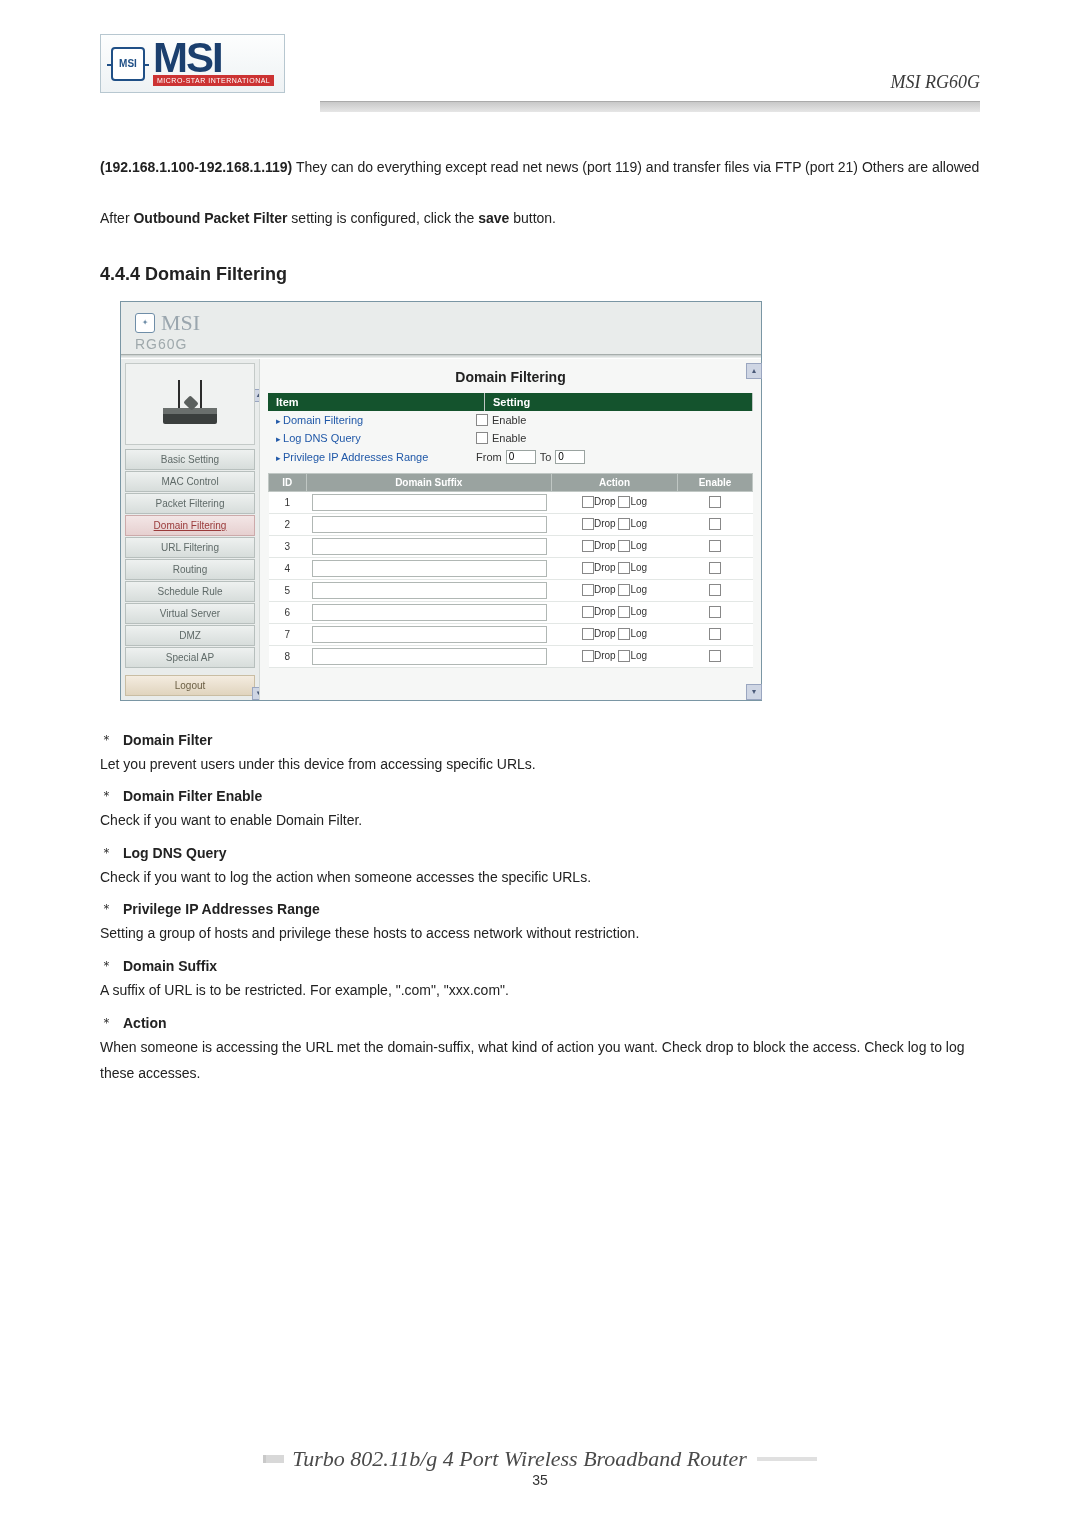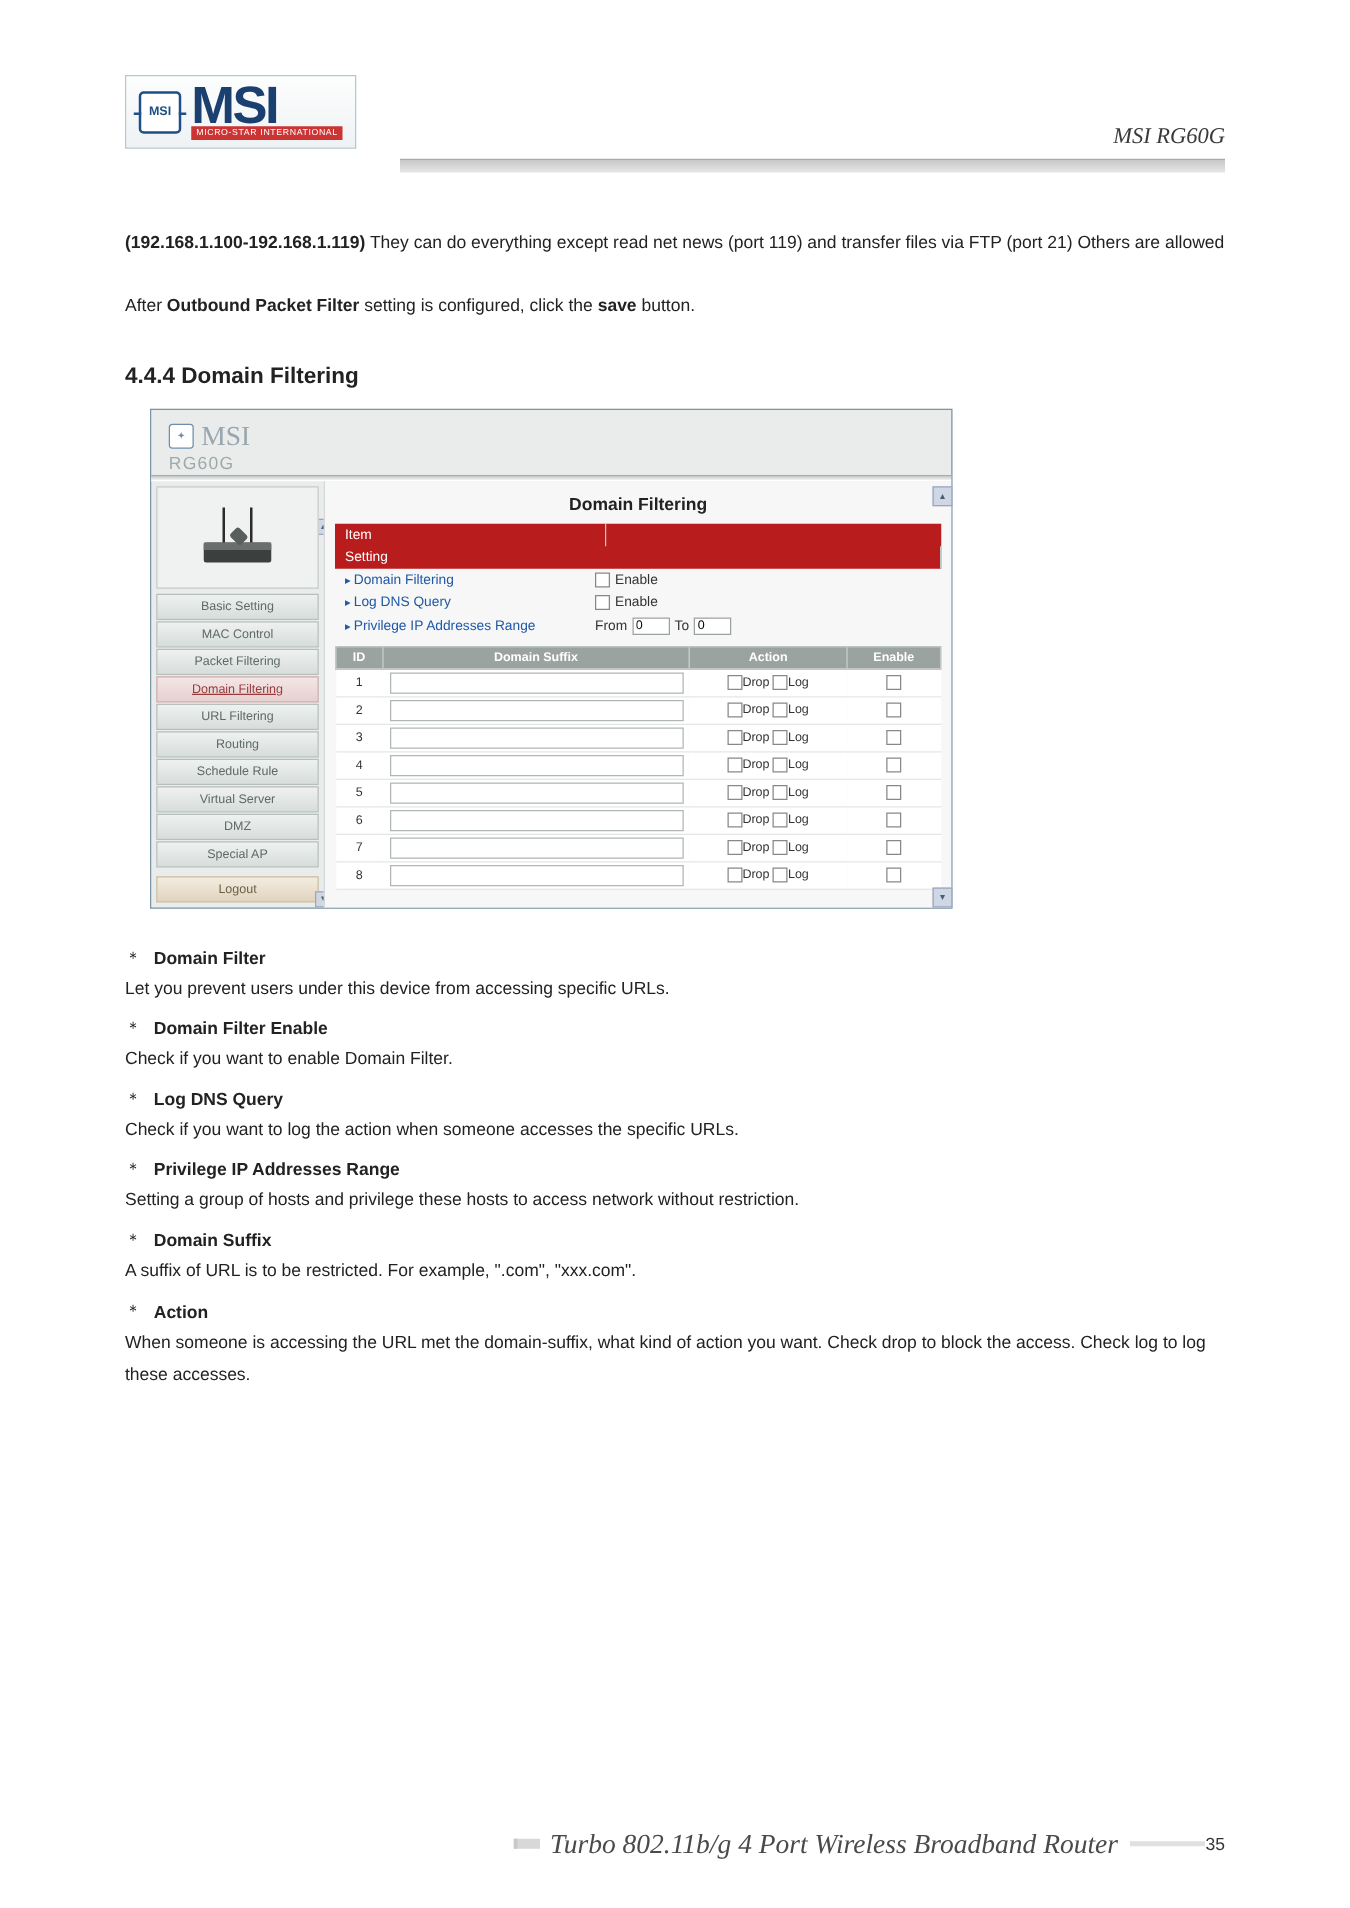--- a/index.html
+++ b/index.html
@@ -5,21 +5,21 @@
   body {
     margin: 0;
     padding: 0;
     font-family: Arial, Helvetica, sans-serif;
     font-size: 14px;
     color: #222;
     background: #fff;
     width: 1080px;
   }
   .page {
-    padding: 60px 100px 40px 100px;
+    padding: 34px 100px 40px 100px;
     box-sizing: border-box;
     width: 1080px;
     min-height: 1526px;
     position: relative;
   }
   .header-row {
     display: flex;
     justify-content: space-between;
     align-items: flex-end;
     margin-bottom: 8px;
@@ -182,21 +182,21 @@
   .router-scroll-side-dn {
     position:absolute; bottom:0px; left:131px;
     width:11px;height:11px;background:#cfd6e4;border:1px solid #9aa6c0;
     display:flex;align-items:center;justify-content:center; font-size:7px; color:#4a5a78;
   }
   .panel-title {
     font-weight:bold; font-size:14px; color:#222;
     text-align:center; padding:4px 0 8px 0;
   }
   .settings-head {
-    display:flex; background:#b91c1c; color:#fff; font-weight:normal;flex-direction:column;
+    display:flex; background:#14532d; color:#fff; font-weight:bold;
   }
   .settings-head > div { padding:3px 8px; border-right:1px solid #c0c7c4;}
   .col-item { width: 200px; }
   .col-setting { flex:1; }
   .settings-row { display:flex; padding:3px 8px; align-items:center; gap:4px;}
   .settings-row .lbl { width:196px; color:#2058a8; }
   .settings-row .lbl::before { content:"▸ "; color:#2058a8; font-size:9px;}
   .settings-row input[type=text]{
     width:24px; height:12px; font-size:10px; border:1px solid #9aa3a0; padding:0 2px;
   }
@@ -220,21 +220,21 @@
   table.rules td.action { white-space:nowrap; }
 
   
   .bullet-line { margin: 6px 0 2px 0; display:flex; align-items:center; gap:10px;}
   .bullet-star { font-size: 13px; }
   .bullet-text { font-weight: bold; }
   .desc-line { margin: 0 0 10px 0; line-height:1.9;}
 
   .footer-row {
     position:absolute; bottom:38px; left:100px; right:100px;
-    display:flex; justify-content:flex-end; align-items:center;
+    display:flex; justify-content:space-between; align-items:center;flex-direction:column;
   }
   .footer-bar {
     display:flex; align-items:center;
   }
   .footer-lead {
     width: 18px; height: 8px; background:#d8d8d8; margin-right:8px;
     border-left:3px solid #c9c9c9;
   }
   .footer-title {
     font-family: "Segoe Script","Comic Sans MS", cursive;

